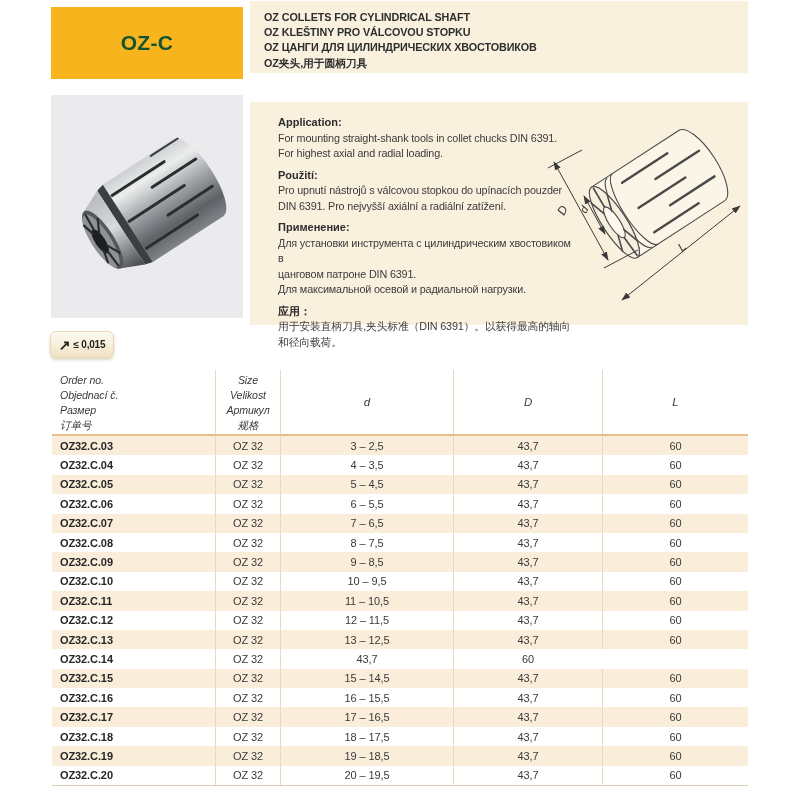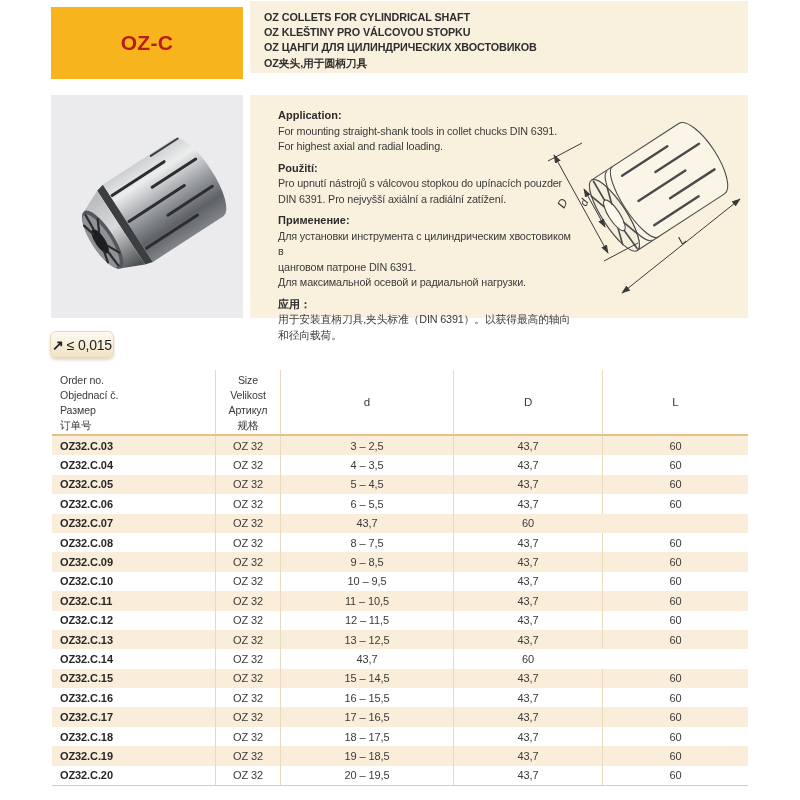--- a/index.html
+++ b/index.html
@@ -8,55 +8,55 @@
     font-family:"Liberation Sans", sans-serif;color:#3b3b3b;
     -webkit-font-smoothing:antialiased;overflow:hidden;
   }
   .abs{position:absolute;}
 
   
   .code-box{
     left:51px;top:7px;width:192px;height:72px;background:#F7B41C;
     display:flex;align-items:center;justify-content:center;
   }
-  .code-box .code{font-size:21px;font-weight:bold;color:#b91c1c;letter-spacing:.3px;}
+  .code-box .code{font-size:21px;font-weight:bold;color:#14532d;letter-spacing:.3px;}
   .title-box{
     left:250px;top:1px;width:498px;height:72px;background:#FAF0DE;
     padding:9px 0 0 14px;box-sizing:border-box;
   }
   .title-line{font-size:10.8px;font-weight:bold;color:#2e2e2e;line-height:15.2px;letter-spacing:-0.1px;}
 
   
   .photo-box{left:51px;top:95px;width:192px;height:223px;background:#EBEBEE;}
 
   
-  .app-box{left:250px;top:95px;width:498px;height:223px;background:#FAF0DE;
+  .app-box{left:250px;top:102px;width:498px;height:223px;background:#FAF0DE;
     padding:13px 0 0 28px;box-sizing:border-box;}
   .app-text{position:relative;z-index:2;width:300px;}
   .app-section{margin:0 0 6px 0;}
   .app-heading{font-size:11px;font-weight:bold;color:#2d2d2d;line-height:15.5px;}
   .app-line{font-size:10.8px;color:#3b3b3b;line-height:15.5px;letter-spacing:-0.15px;}
   .diagram{position:absolute;right:2px;top:10px;width:212px;height:200px;z-index:1;}
 
   
   .badge{
     left:50px;top:331px;width:64px;height:27px;
     background:linear-gradient(#fdfaf2,#f2e2c3);
     border:1px solid #e9d9ba;border-radius:6px;
     box-shadow:0 2px 3px rgba(170,140,90,.35);
     display:flex;align-items:center;justify-content:center;gap:3px;
     box-sizing:border-box;
   }
   .badge .arr{font-size:14px;font-weight:bold;color:#222;line-height:1;}
-  .badge .val{font-size:14px;font-weight:normal;color:#222;letter-spacing:-0.2px;}
+  .badge .val{font-size:10px;font-weight:bold;color:#222;letter-spacing:-0.2px;}
 
   
   .spec-table{left:52px;top:370px;width:696px;border-bottom:1px solid #D9CDB6;}
   .grid-cols{display:grid;grid-template-columns:163px 65px 173px 149px 146px;}
-  .thead{height:66px;border-bottom:2px solid #E6C088;box-sizing:border-box;}
+  .thead{height:66px;border-bottom:2px solid #E6C088;box-sizing:border-box;font-style:italic;}
   .th{font-size:10.6px;color:#3a3a3a;line-height:15px;letter-spacing:-0.1px;}
   .th.left{text-align:left;padding:3px 0 0 8px;}
   .th.center{text-align:center;padding-top:3px;}
   .th.mid{display:flex;align-items:center;justify-content:center;font-size:11.5px;}
   .thead > div + div, .trow > div + div{border-left:1px solid #E7DABE;}
   .trow{height:19.4px;align-items:center;}
   .row-cream{background:#FAEEDA;}
   .row-white{background:#ffffff;}
   .tcell{font-size:11px;color:#3a3a3a;text-align:center;letter-spacing:-0.1px;
     height:100%;display:flex;align-items:center;justify-content:center;box-sizing:border-box;}
@@ -241,20 +241,21 @@
       <div class="grid-cols trow row-white">
         <div class="tcell c0">OZ32.C.06</div>
         <div class="tcell c1">OZ 32</div>
         <div class="tcell c2">6 – 5,5</div>
         <div class="tcell c3">43,7</div>
         <div class="tcell c4">60</div>
       </div>
       <div class="grid-cols trow row-cream">
         <div class="tcell c0">OZ32.C.07</div>
         <div class="tcell c1">OZ 32</div>
+        <div class="tcell c2">7 – 6,5</div>
         <div class="tcell c3">43,7</div>
         <div class="tcell c4">60</div>
       </div>
       <div class="grid-cols trow row-white">
         <div class="tcell c0">OZ32.C.08</div>
         <div class="tcell c1">OZ 32</div>
         <div class="tcell c2">8 – 7,5</div>
         <div class="tcell c3">43,7</div>
         <div class="tcell c4">60</div>
       </div>

